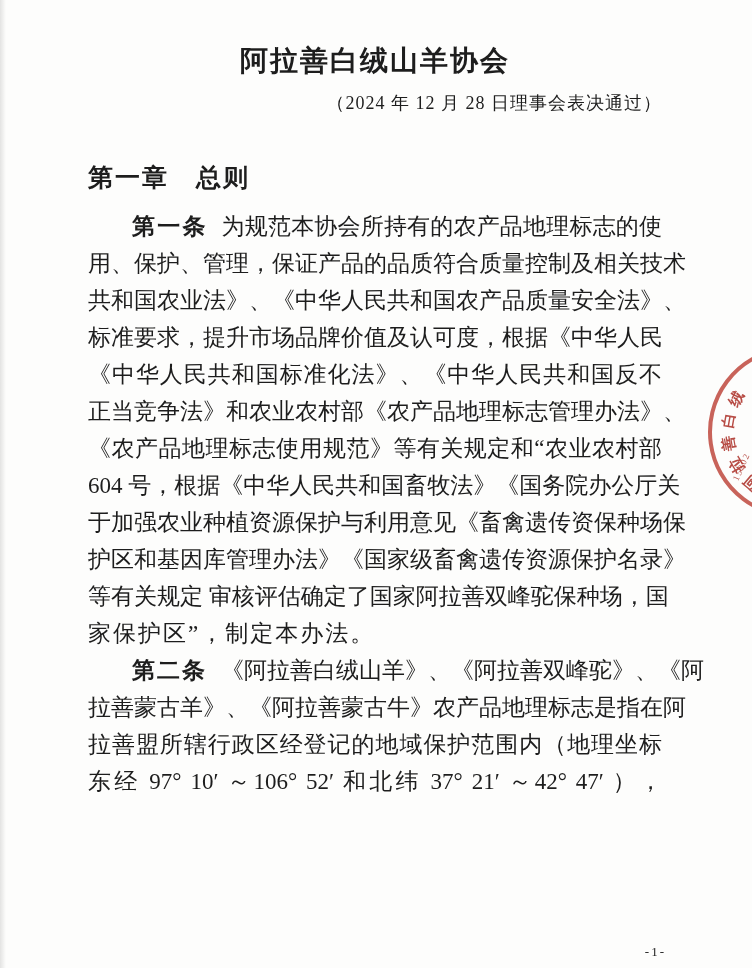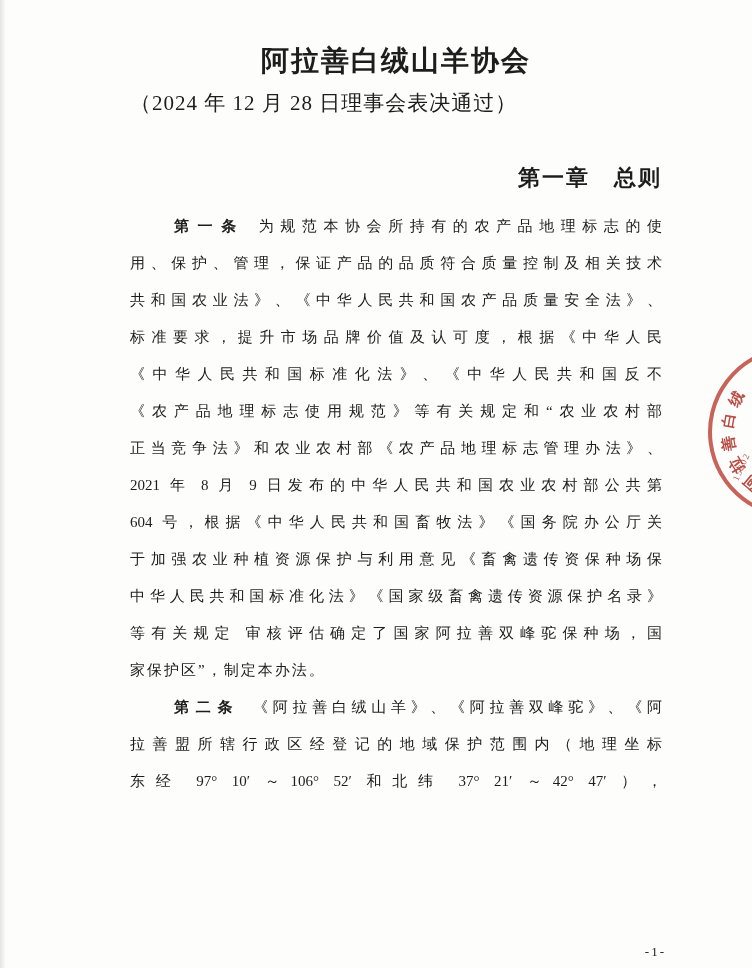--- a/index.html
+++ b/index.html
@@ -11,47 +11,46 @@
     font-family:"Liberation Serif","DejaVu Serif",serif;
     color:#1d1d1d;
   }
   .edge-left{
     position:absolute;left:0;top:0;width:6px;height:968px;
     background:linear-gradient(to right,rgba(0,0,0,0.10),rgba(0,0,0,0));
   }
   .content{
     position:relative;
     padding:40px 90px 0 88px;
-    margin-left:42px;
   }
   .title{
     text-align:center;
     font-size:28px;
     font-weight:700;
     line-height:42px;
     letter-spacing:2px;
     margin:0;
   }
   .dateline{
-    text-align:left;
-    font-size:21px;
+    text-align:right;
+    font-size:18px;
     line-height:30px;
     margin-top:6px;
     letter-spacing:1px;
   }
   .chapter{
-    text-align:right;
-    font-size:22px;
+    text-align:left;
+    font-size:25px;
     font-weight:700;
     margin:44px 0 14px 0;
     line-height:32px;
     letter-spacing:2px;
   }
   .body-text{
-    font-size:15px;
+    font-size:23px;
   }
   .line{
     line-height:37px;
     height:37px;
     text-align:justify;
     text-align-last:justify;
     white-space:nowrap;
   }
   .line.indent{ text-indent:44px; }
   .line.noj{ text-align:center; text-align-last:left; letter-spacing:2px; }
@@ -108,32 +107,32 @@
     <h2 class="chapter">第一章　总则</h2>
 
     <div class="body-text">
       <div class="line indent">
         <span class="term">第一条</span><span>为规范本协会所持有的农产品地理标志的使</span>
       </div>
       <div class="line">用、保护、管理，保证产品的品质符合质量控制及相关技术</div>
       <div class="line">共和国农业法》、《中华人民共和国农产品质量安全法》、</div>
       <div class="line">标准要求，提升市场品牌价值及认可度，根据《中华人民</div>
       <div class="line">《中华人民共和国标准化法》、《中华人民共和国反不</div>
+      <div class="line">正当竞争法》和农业农村部《农产品地理标志管理办法》、</div>
       <div class="line">《农产品地理标志使用规范》等有关规定和“农业农村部</div>
-      <div class="line">正当竞争法》和农业农村部《农产品地理标志管理办法》、</div>
-      <div class="line">2021 年 8 月 9 日发布的中华人民共和国农业农村部公共第</div>
       <div class="line">604 号，根据《中华人民共和国畜牧法》《国务院办公厅关</div>
       <div class="line">于加强农业种植资源保护与利用意见《畜禽遗传资保种场保</div>
-      <div class="line">中华人民共和国标准化法》《国家级畜禽遗传资源保护名录》</div>
+      <div class="line">护区和基因库管理办法》《国家级畜禽遗传资源保护名录》</div>
       <div class="line">等有关规定 审核评估确定了国家阿拉善双峰驼保种场，国</div>
       <div class="line noj">家保护区”，制定本办法。</div>
 
       <div class="line indent">
         <span class="term">第二条</span><span>《阿拉善白绒山羊》、《阿拉善双峰驼》、《阿</span>
       </div>
+      <div class="line">拉善蒙古羊》、《阿拉善蒙古牛》农产品地理标志是指在阿</div>
       <div class="line">拉善盟所辖行政区经登记的地域保护范围内（地理坐标</div>
       <div class="line">东经 97° 10′ ～106° 52′ 和北纬 37° 21′ ～42° 47′ ），</div>
     </div>
   </div>
 
   <div class="stamp">
     <div class="stamp-ring"></div>
     <span class="rc rc0">阿</span>
     <span class="rc rc1">拉</span>
     <span class="rc rc2">善</span>

